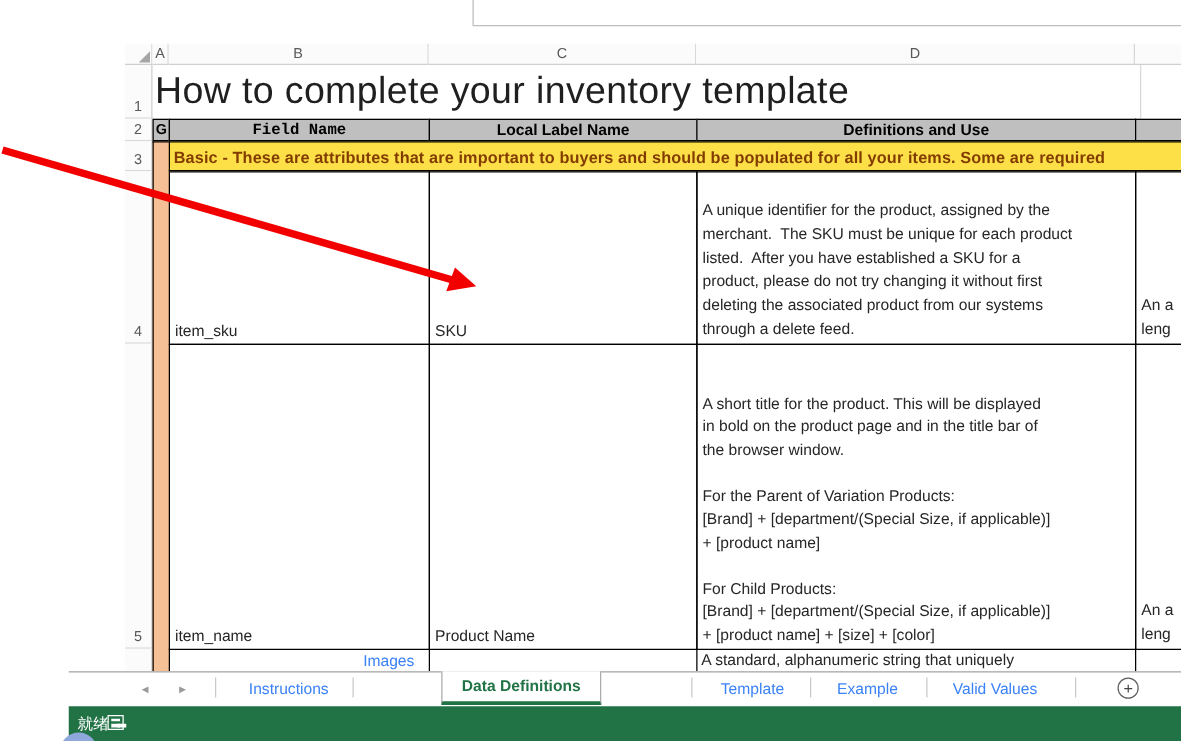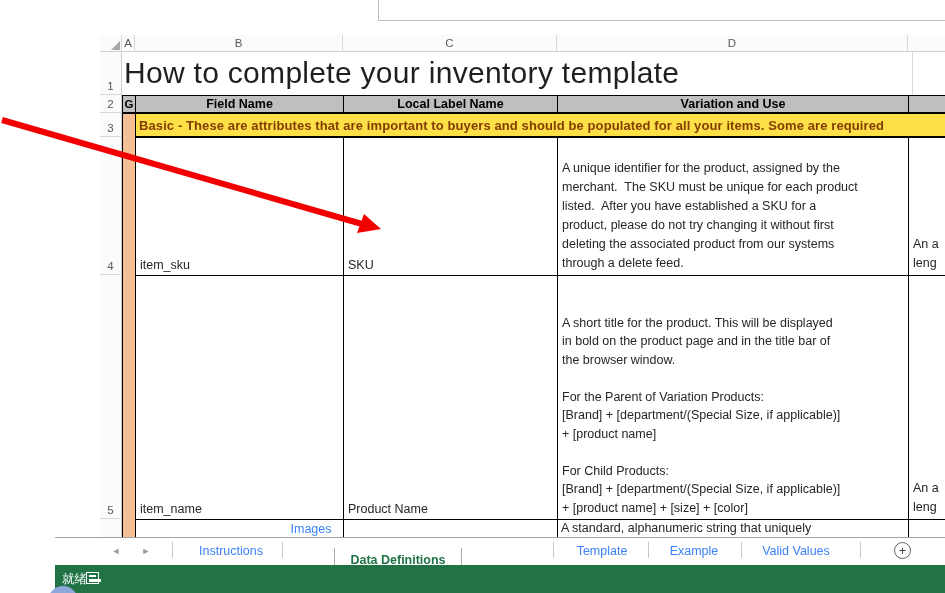--- a/index.html
+++ b/index.html
@@ -69,23 +69,23 @@
   <div class="abs rowhd" style="left:100px;top:95px;width:22px;height:18px;">2</div>
   <div class="abs rowhd" style="left:100px;top:113px;width:22px;height:24px;">3</div>
   <div class="abs rowhd" style="left:100px;top:137px;width:22px;height:138px;">4</div>
   <div class="abs rowhd" style="left:100px;top:275px;width:22px;height:244px;">5</div>
   <div class="abs rowhd" style="left:100px;top:519px;width:22px;height:18px;border-bottom:none;"></div>
 
   <div class="abs gridline-v" style="left:912px;top:52px;height:43px;"></div>
   <div class="abs title-text" style="left:124px;top:56px;">How to complete your inventory template</div>
 
   <div class="abs cell blackb grayhead" style="left:122px;top:95px;width:14px;height:18px;font-size:11.5px;">G</div>
-  <div class="abs cell blackb grayhead" style="left:135px;top:95px;width:209px;height:18px;">Field Name</div>
+  <div class="abs cell blackb grayhead" style="left:135px;top:95px;width:209px;height:18px;font-family:Liberation Mono, monospace;">Field Name</div>
   <div class="abs cell blackb grayhead" style="left:343px;top:95px;width:215px;height:18px;">Local Label Name</div>
-  <div class="abs cell blackb grayhead" style="left:557px;top:95px;width:352px;height:18px;">Variation and Use</div>
+  <div class="abs cell blackb grayhead" style="left:557px;top:95px;width:352px;height:18px;">Definitions and Use</div>
   <div class="abs cell blackb grayhead" style="left:908px;top:95px;width:37px;height:18px;border-right:none;"></div>
 
   <div class="abs" style="left:122px;top:113px;width:14px;height:425px;background:#f6c096;
        border-left:1px solid #000;border-top:1px solid #000;box-sizing:border-box;"></div>
 
   <div class="abs cell blackb band" style="left:135px;top:113px;width:810px;height:24px;border-right:none;">Basic - These are attributes that are important to buyers and should be populated for all your items. Some are required</div>
 
   <div class="abs cell blackb bottomleft" style="left:343px;top:137px;width:215px;height:139px;">SKU</div>
   <div class="abs cell blackb bottomleft" style="left:135px;top:137px;width:209px;height:139px;">item_sku</div>
   <div class="abs cell blackb deftext" style="left:557px;top:137px;width:352px;height:139px;">A unique identifier for the product, assigned by the
@@ -118,21 +118,21 @@
   <div class="abs cell" style="left:557px;top:519px;width:352px;height:18px;border-right:1px solid #000;
        padding:2px 0 0 4px;white-space:nowrap;">A standard, alphanumeric string that uniquely</div>
 
   <div class="abs tabbar" style="left:55px;top:537px;width:890px;height:28px;"></div>
   <div class="abs navarrow" style="left:108px;top:540px;width:16px;height:22px;">◄</div>
   <div class="abs navarrow" style="left:138px;top:540px;width:16px;height:22px;">►</div>
   <div class="abs tabsep" style="left:172px;top:542px;height:16px;"></div>
   <div class="abs tablabel" style="left:185px;top:538px;width:92px;height:26px;">Instructions</div>
   <div class="abs tabsep" style="left:282px;top:542px;height:16px;"></div>
   <div class="abs tablabel" style="left:287px;top:516px;width:48px;height:26px;">Images</div>
-  <div class="abs active-tab" style="left:334px;top:537px;width:128px;height:27px;margin-top:11px;">
+  <div class="abs active-tab" style="left:353px;top:537px;width:128px;height:27px;">
     <span>Data Definitions</span>
   </div>
   <div class="abs tabsep" style="left:553px;top:542px;height:16px;"></div>
   <div class="abs tablabel" style="left:566px;top:538px;width:72px;height:26px;">Template</div>
   <div class="abs tabsep" style="left:648px;top:542px;height:16px;"></div>
   <div class="abs tablabel" style="left:658px;top:538px;width:72px;height:26px;">Example</div>
   <div class="abs tabsep" style="left:741px;top:542px;height:16px;"></div>
   <div class="abs tablabel" style="left:748px;top:538px;width:96px;height:26px;">Valid Values</div>
   <div class="abs tabsep" style="left:860px;top:542px;height:16px;"></div>
   <div class="abs addbtn" style="left:894px;top:542px;">+</div>

